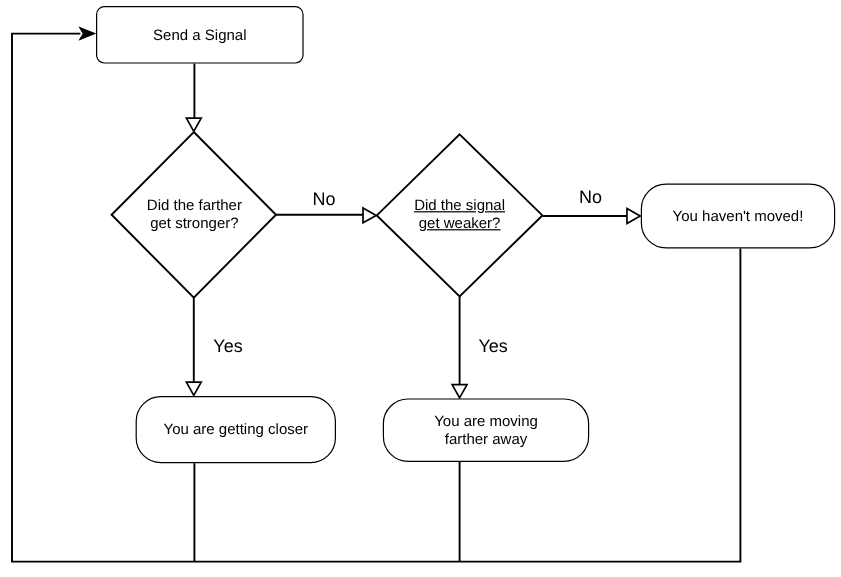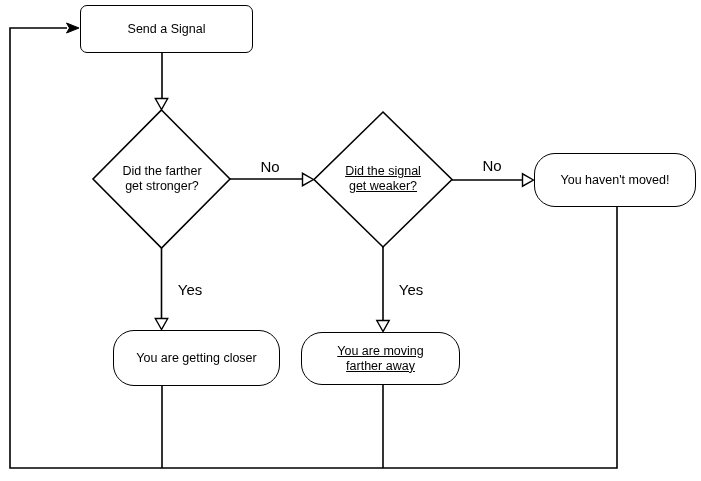--- a/index.html
+++ b/index.html
@@ -117,21 +117,21 @@
   </div>
 
   <div class="node" style="left:534px; top:153px; width:162px; height:54px;">
     <span>You haven't moved!</span>
   </div>
 
   <div class="node" style="left:79px; top:330px; width:167px; height:56px;margin-left:34px;">
     <span>You are getting closer</span>
   </div>
 
-  <div class="node" style="left:301px; top:332px; width:159px; height:53px;text-decoration:underline;">
+  <div class="node" style="left:319px; top:332px; width:172px; height:53px;">
     <span class="wrap-limit">You are moving farther away</span>
   </div>
 
   <div class="overlay-label" style="left:116px; top:151px; width:92px; height:56px;">
     <span>Did the farther get stronger?</span>
   </div>
   <div class="overlay-label" style="left:337px; top:151px; width:92px; height:56px;text-decoration:underline;">
     <span>Did the signal get weaker?</span>
   </div>
 

